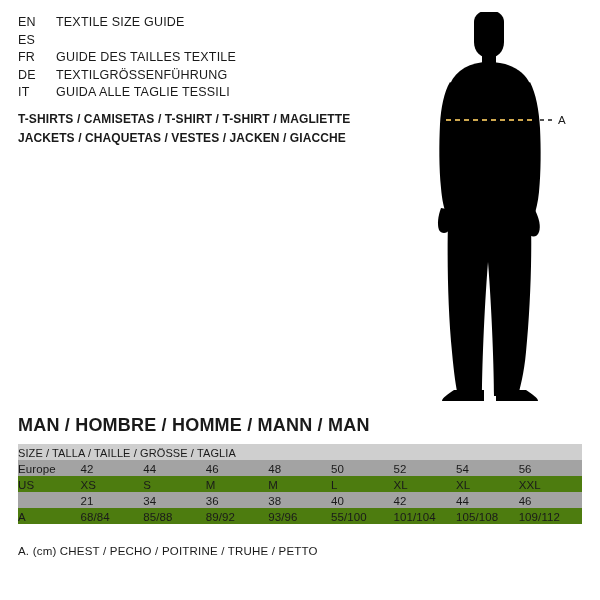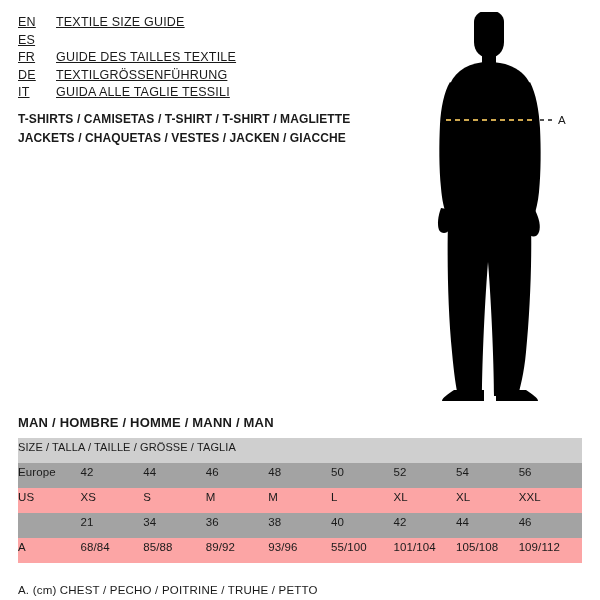--- a/index.html
+++ b/index.html
@@ -26,21 +26,20 @@
     left: 18px;
     top: 14px;
     width: 360px;
   }
   .lang-row {
     display: flex;
     align-items: flex-start;
     font-size: 12.5px;
     line-height: 17.5px;
     letter-spacing: 0.2px;
-    text-decoration: underline;
   }
   .lang-code {
     width: 38px;
     flex: 0 0 38px;
     color: #1a1a1a;
   }
   .lang-text {
     flex: 1 1 auto;
     color: #1a1a1a;
   }
@@ -81,47 +80,47 @@
   }
 
   
   .table-section {
     position: absolute;
     left: 18px;
     top: 415px;
     width: 564px;
   }
   .gender-title {
-    font-size: 13px;
+    font-size: 18px;
     font-weight: bold;
     letter-spacing: 0.2px;
     margin: 0 0 8px 0;
     color: #1a1a1a;
   }
   table.size-table {
     border-collapse: collapse;
     width: 564px;
     table-layout: fixed;
     font-size: 11.5px;
   }
   table.size-table td {
-    padding: 3px 0 10px 0;
+    padding: 3px 0 1px 0;
     color: #1a1a1a;
     letter-spacing: 0.1px;
   }
   .row-head td {
     background: #cfcfcf;
     font-size: 11px;
     padding-left: 2px;
   }
   .row-a td, .row-c td {
     background: #a3a3a3;
   }
   .row-b td, .row-d td {
-    background: #fca5a5;
+    background: #4d7c0f;
   }
   td.c-label {
     width: 88px;
     padding-left: 2px;
   }
   td.c-val {
     width: 68px;
     text-align: left;
   }
   .footnote {

